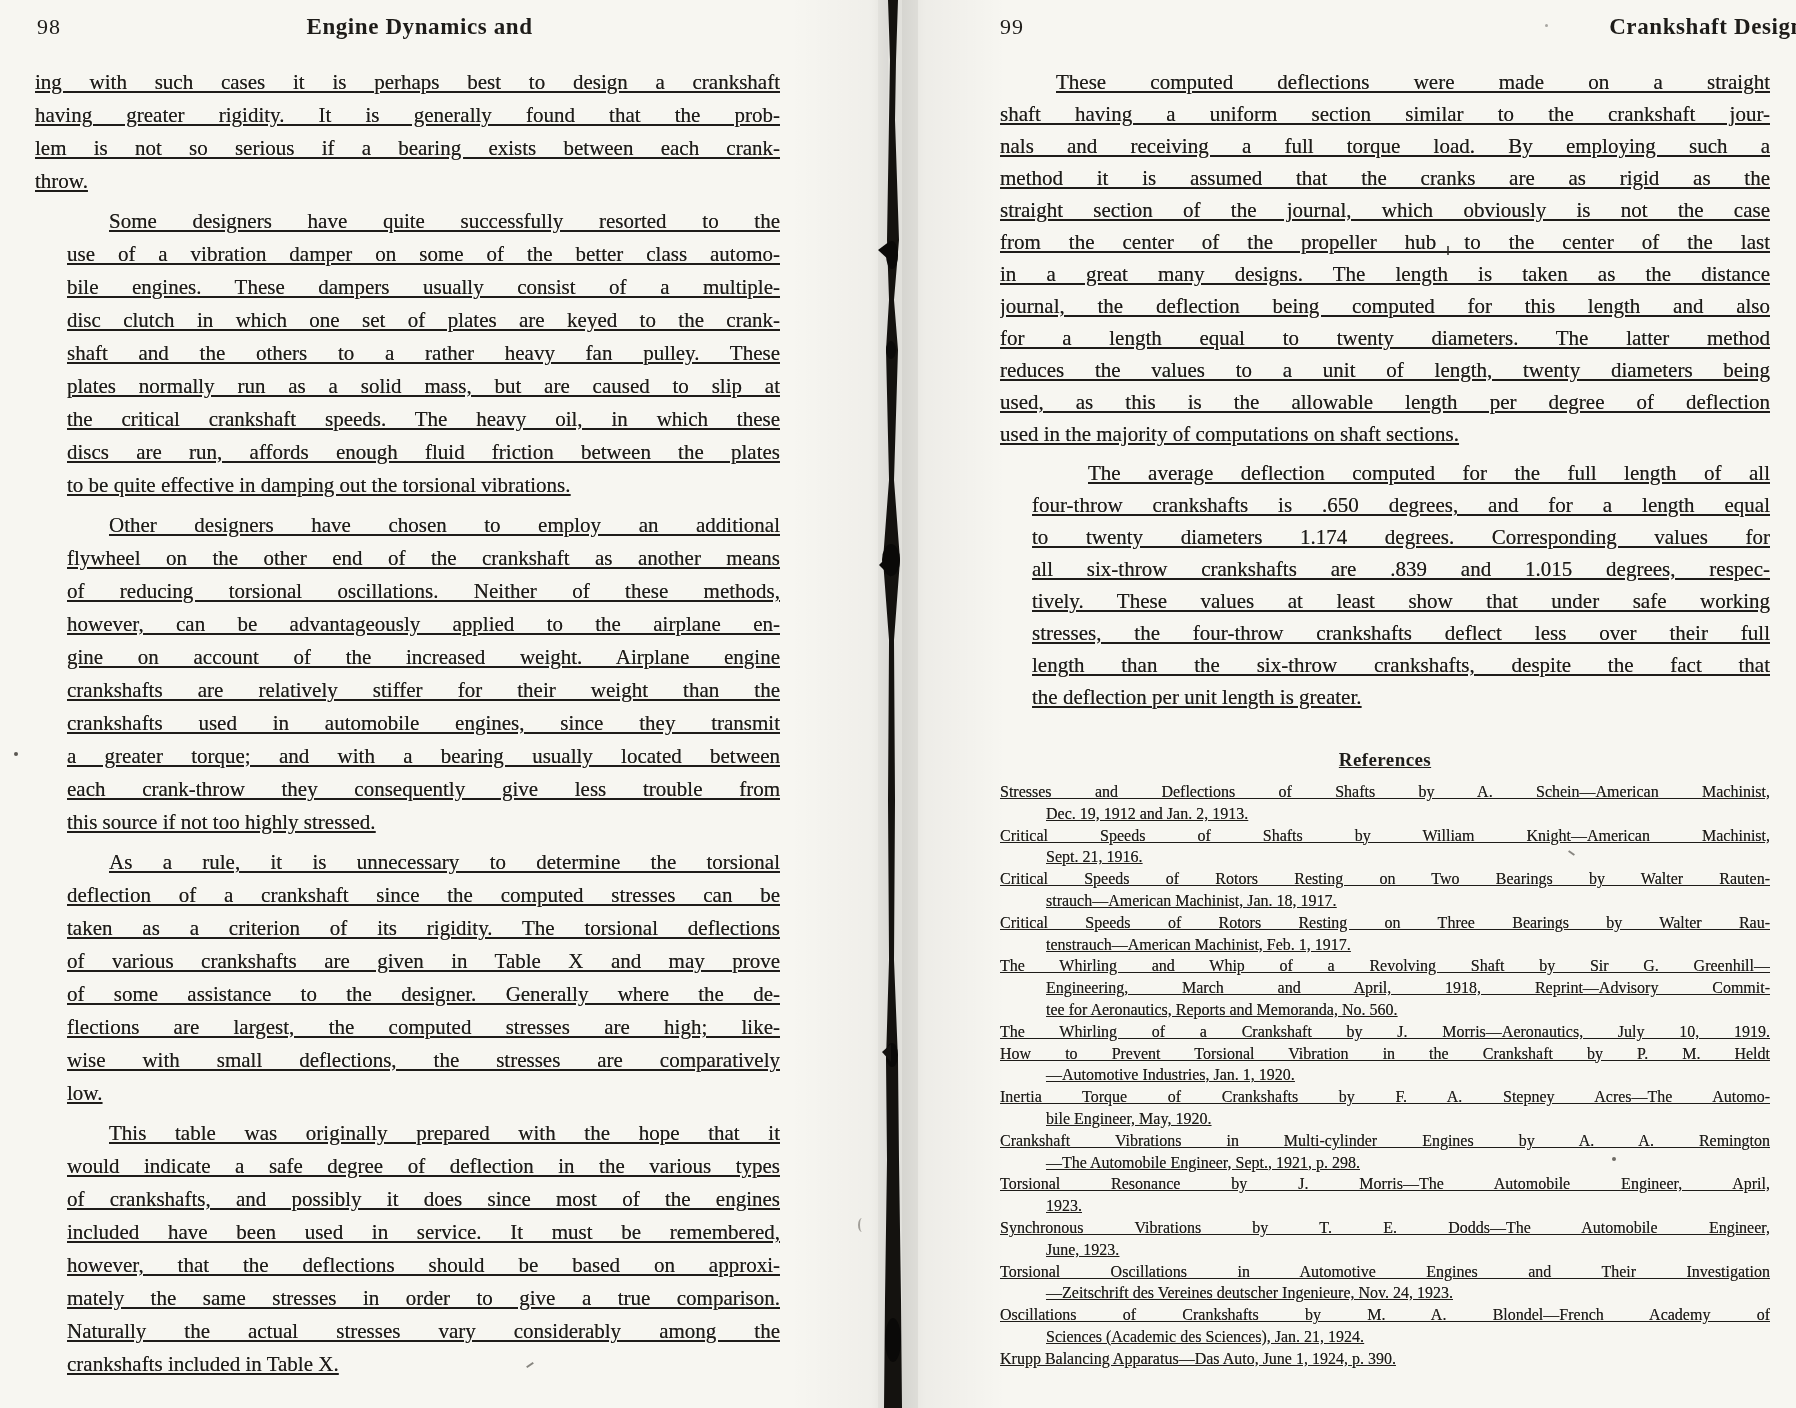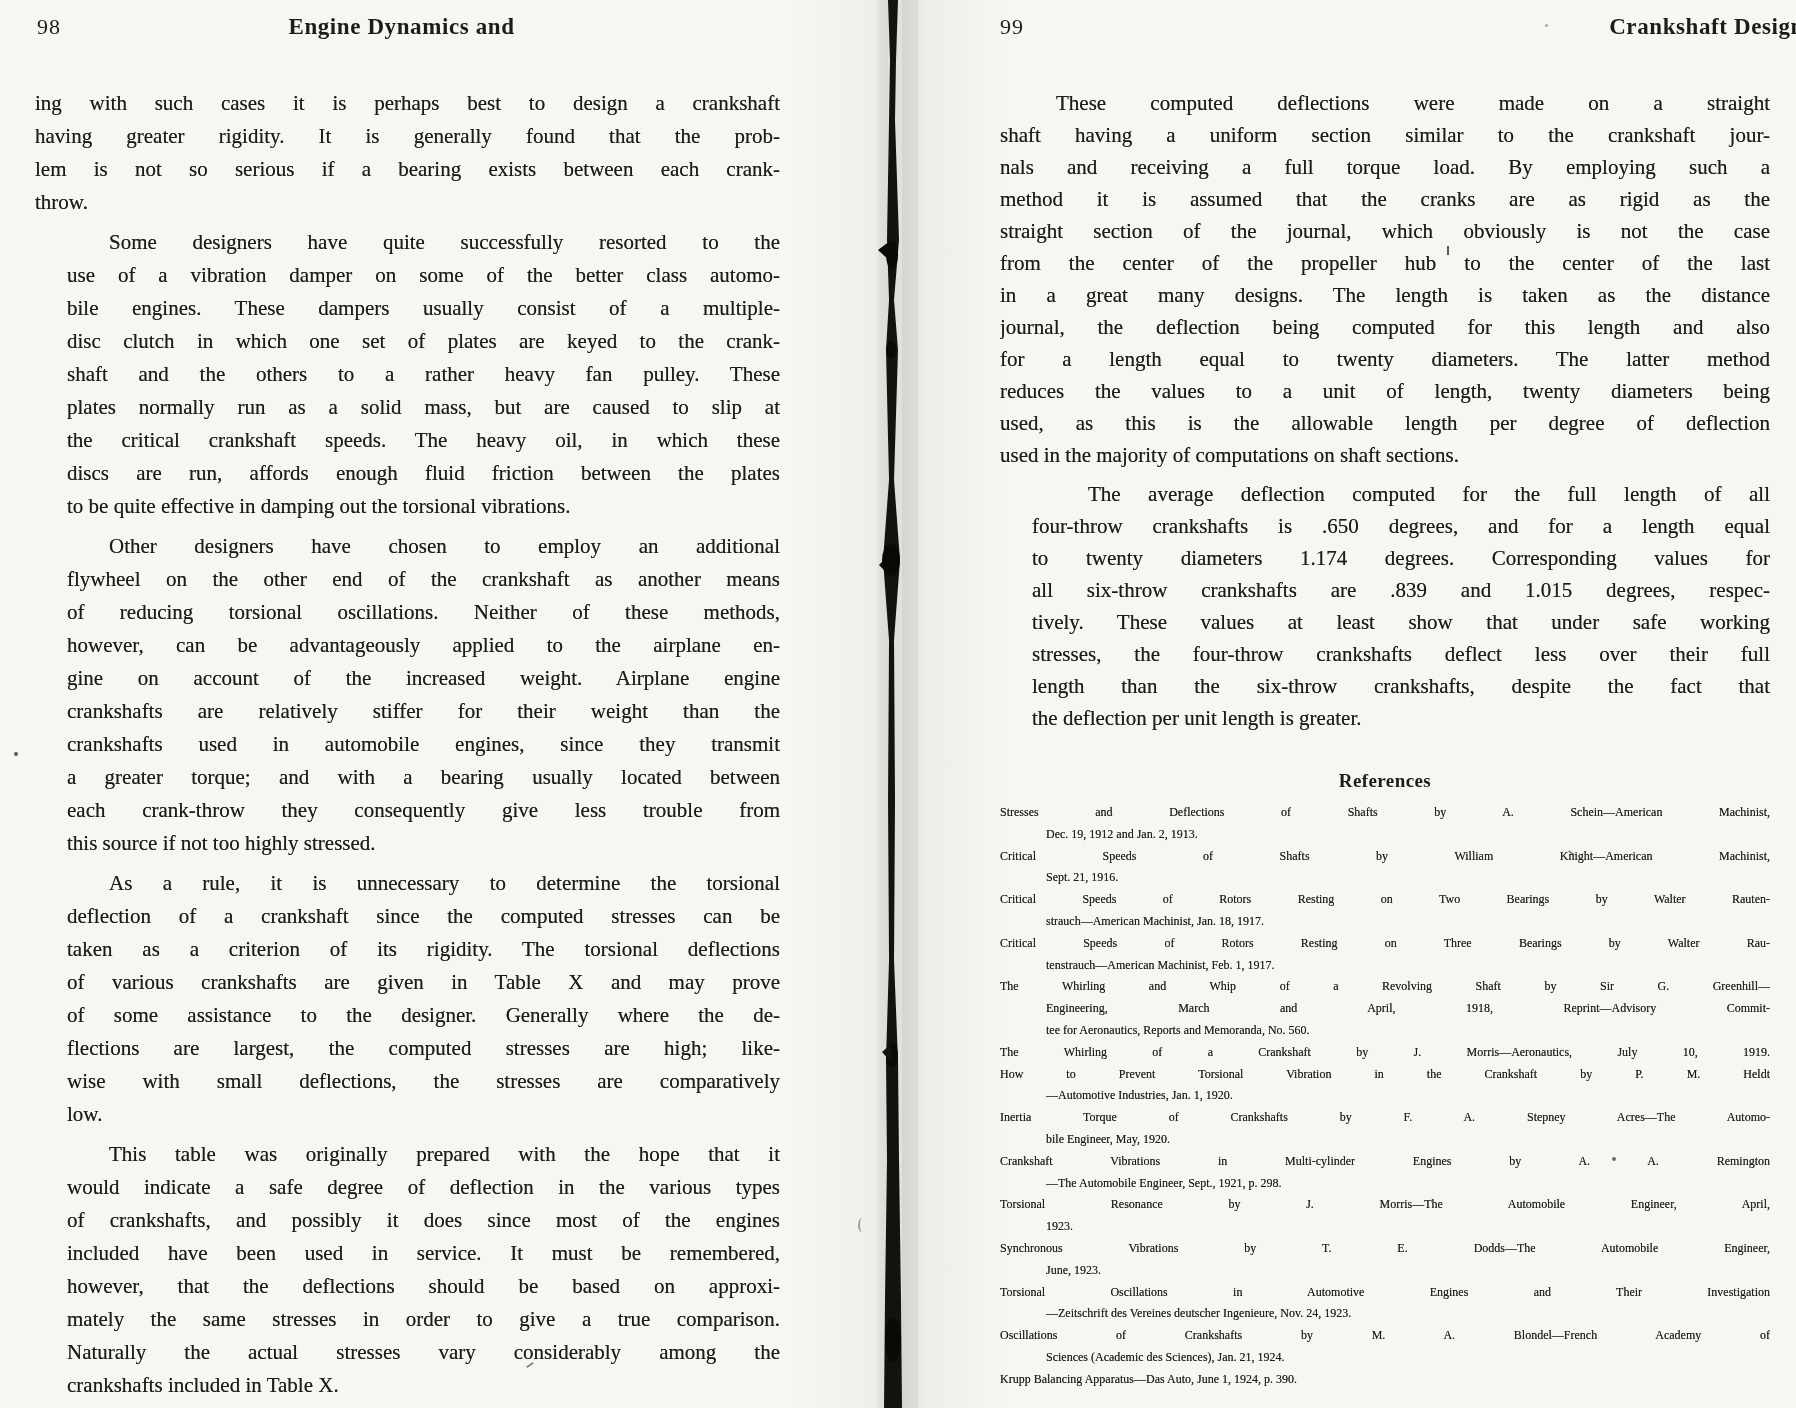--- a/index.html
+++ b/index.html
@@ -15,45 +15,45 @@
     background:linear-gradient(to right,
       rgba(0,0,0,0) 44%, rgba(0,0,0,0.03) 48.5%,
       rgba(0,0,0,0.10) 49.8%, rgba(0,0,0,0.04) 51.5%,
       rgba(0,0,0,0) 56%);
   }
   .running-head{
     position:absolute;top:14px;font-weight:700;font-size:23px;
     letter-spacing:0.6px;white-space:nowrap;
   }
   .page-num{position:absolute;top:14px;font-size:22px;letter-spacing:1px;}
-  #left-head{left:29px;width:745px;text-align:center;}
+  #left-head{left:47px;width:745px;text-align:center;}
   #right-head{left:1034px;width:770px;text-align:right;}
   #left-num{left:37px;}
   #right-num{left:1000px;width:770px;}
 
-  .col{position:absolute;top:87px;}
+  .col{position:absolute;top:66px;text-decoration:underline;}
   #left-col{left:35px;width:745px;--lh:33px;--ind:42px;font-size:21px;}
   #right-col{left:1000px;width:770px;--lh:32px;--ind:56px;font-size:21px;}
 
   .para + .para{margin-top:7px;margin-left:32px;}
   .line{
     text-align:justify;text-align-last:justify;text-justify:inter-word;
     height:var(--lh);line-height:var(--lh);overflow:hidden;
     text-shadow:0 0 0.5px rgba(20,18,14,0.65);
   }
   .line.last{text-align-last:left;}
   .line.first-indent{text-indent:var(--ind);}
 
   #refs-heading{
     margin-top:36px;font-weight:700;font-size:19px;text-align:center;
     letter-spacing:0.4px;
   }
   #refs-list{margin-top:10px;}
   .ref-line{
-    font-size:12px;height:21.8px;line-height:21.8px;overflow:hidden;
+    font-size:16px;height:21.8px;line-height:21.8px;overflow:hidden;
     text-align:justify;text-align-last:justify;
     text-shadow:0 0 0.4px rgba(20,18,14,0.6);
   }
   .ref-line.last{text-align-last:left;}
   .ref-line.fill{text-align-last:justify;}
   .ref-line.cont{padding-left:46px;}
   .dot{position:absolute;background:#33302a;border-radius:50%;pointer-events:none;}
   .mark{position:absolute;background:#2b2823;pointer-events:none;}
   #gutter{position:absolute;left:858px;top:0;width:76px;height:1408px;}
 </style>

